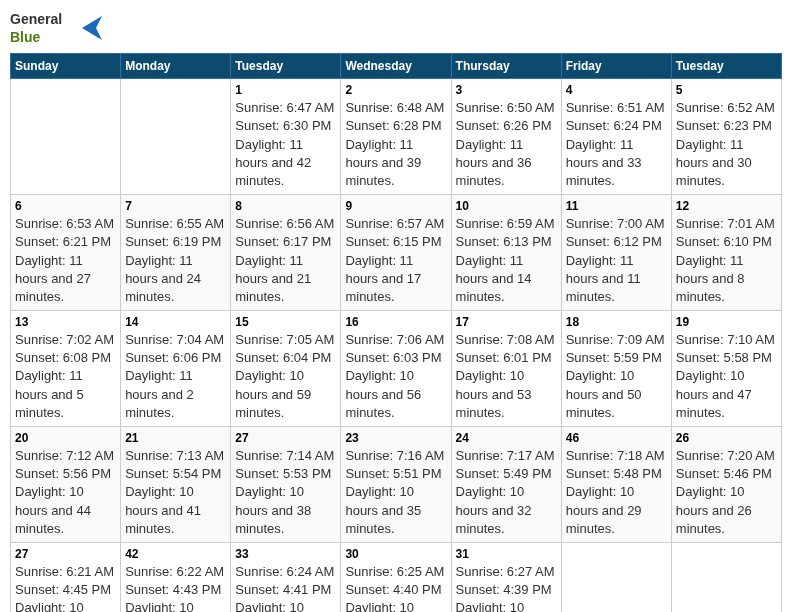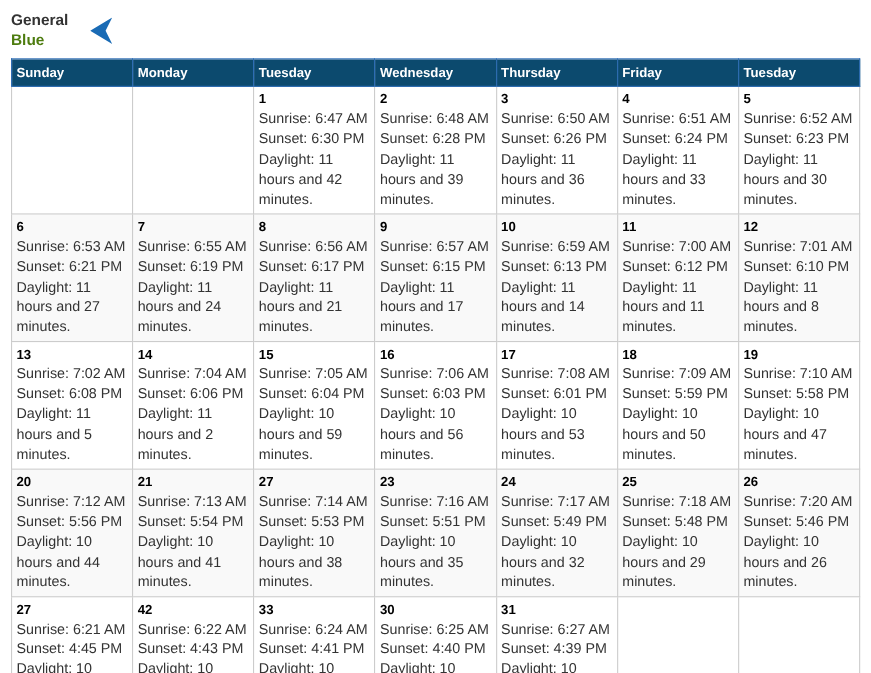--- a/index.html
+++ b/index.html
@@ -204,21 +204,21 @@
         </td>
         <td>
           <div class="day-number">23</div>
           <div class="day-info">Sunrise: 7:16 AM<br>Sunset: 5:51 PM<br>Daylight: 10 hours and 35 minutes.</div>
         </td>
         <td>
           <div class="day-number">24</div>
           <div class="day-info">Sunrise: 7:17 AM<br>Sunset: 5:49 PM<br>Daylight: 10 hours and 32 minutes.</div>
         </td>
         <td>
-          <div class="day-number">25</div>
+          <div class="day-number">46</div>
           <div class="day-info">Sunrise: 7:18 AM<br>Sunset: 5:48 PM<br>Daylight: 10 hours and 29 minutes.</div>
         </td>
         <td>
           <div class="day-number">26</div>
           <div class="day-info">Sunrise: 7:20 AM<br>Sunset: 5:46 PM<br>Daylight: 10 hours and 26 minutes.</div>
         </td>
       </tr>
       <tr>
         <td>
           <div class="day-number">27</div>

